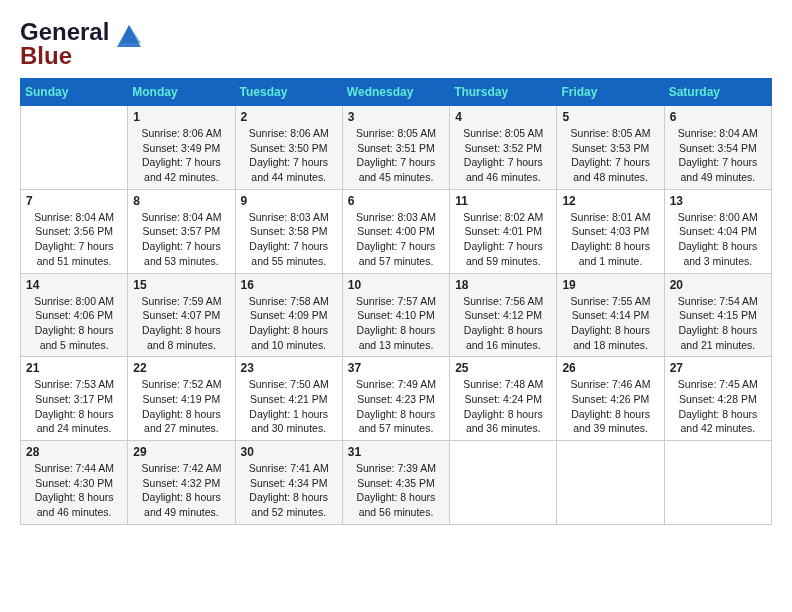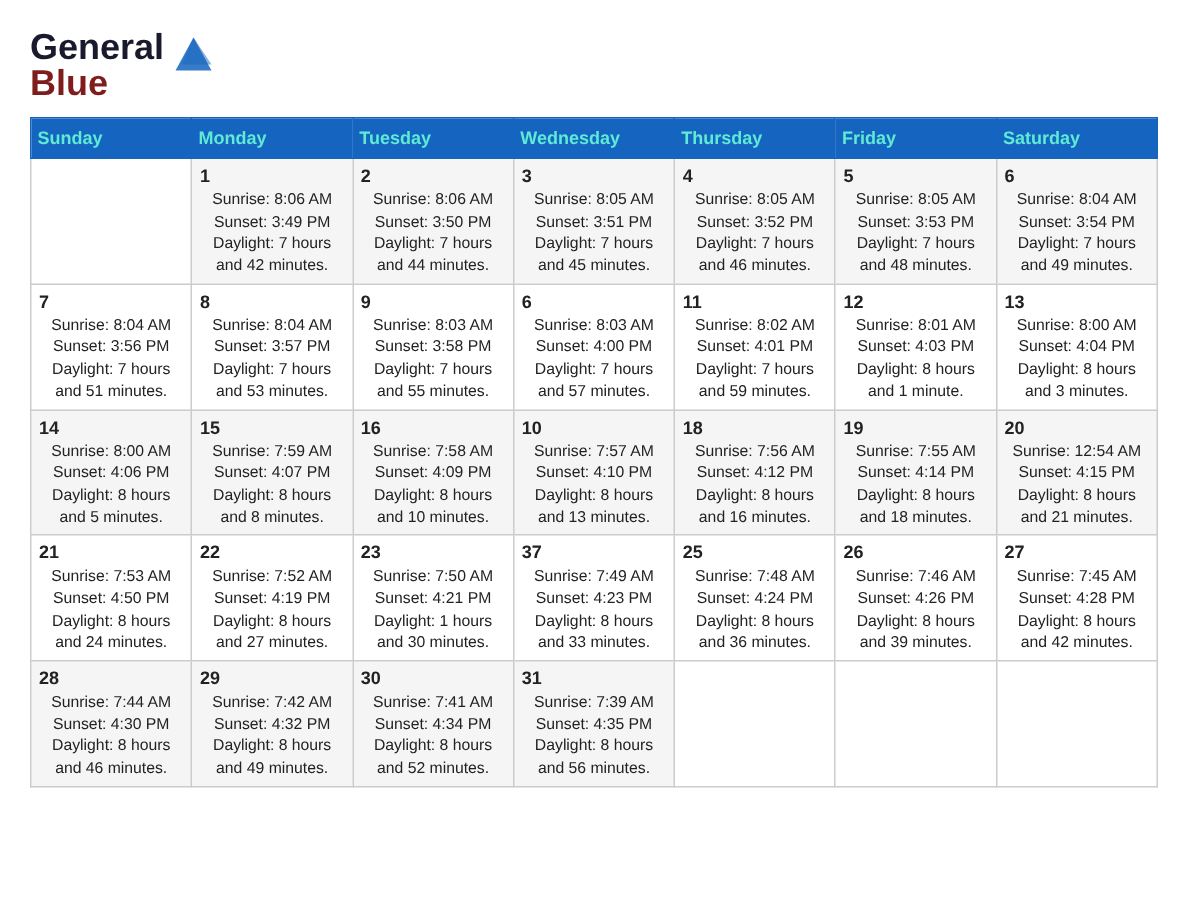--- a/index.html
+++ b/index.html
@@ -267,32 +267,32 @@
           <span class="day-number">19</span>
         <div class="cell-content">
           <div>Sunrise: 7:55 AM</div>
           <div>Sunset: 4:14 PM</div>
           <div>Daylight: 8 hours and 18 minutes.</div>
         </div>
         </td>
         <td>
           <span class="day-number">20</span>
         <div class="cell-content">
-          <div>Sunrise: 12:54 AM</div>
+          <div>Sunrise: 7:54 AM</div>
           <div>Sunset: 4:15 PM</div>
           <div>Daylight: 8 hours and 21 minutes.</div>
         </div>
         </td>
       </tr>
       <tr>
         <td>
           <span class="day-number">21</span>
         <div class="cell-content">
           <div>Sunrise: 7:53 AM</div>
-          <div>Sunset: 4:50 PM</div>
+          <div>Sunset: 3:17 PM</div>
           <div>Daylight: 8 hours and 24 minutes.</div>
         </div>
         </td>
         <td>
           <span class="day-number">22</span>
         <div class="cell-content">
           <div>Sunrise: 7:52 AM</div>
           <div>Sunset: 4:19 PM</div>
           <div>Daylight: 8 hours and 27 minutes.</div>
         </div>
@@ -303,21 +303,21 @@
           <div>Sunrise: 7:50 AM</div>
           <div>Sunset: 4:21 PM</div>
           <div>Daylight: 1 hours and 30 minutes.</div>
         </div>
         </td>
         <td>
           <span class="day-number">37</span>
         <div class="cell-content">
           <div>Sunrise: 7:49 AM</div>
           <div>Sunset: 4:23 PM</div>
-          <div>Daylight: 8 hours and 33 minutes.</div>
+          <div>Daylight: 8 hours and 57 minutes.</div>
         </div>
         </td>
         <td>
           <span class="day-number">25</span>
         <div class="cell-content">
           <div>Sunrise: 7:48 AM</div>
           <div>Sunset: 4:24 PM</div>
           <div>Daylight: 8 hours and 36 minutes.</div>
         </div>
         </td>

